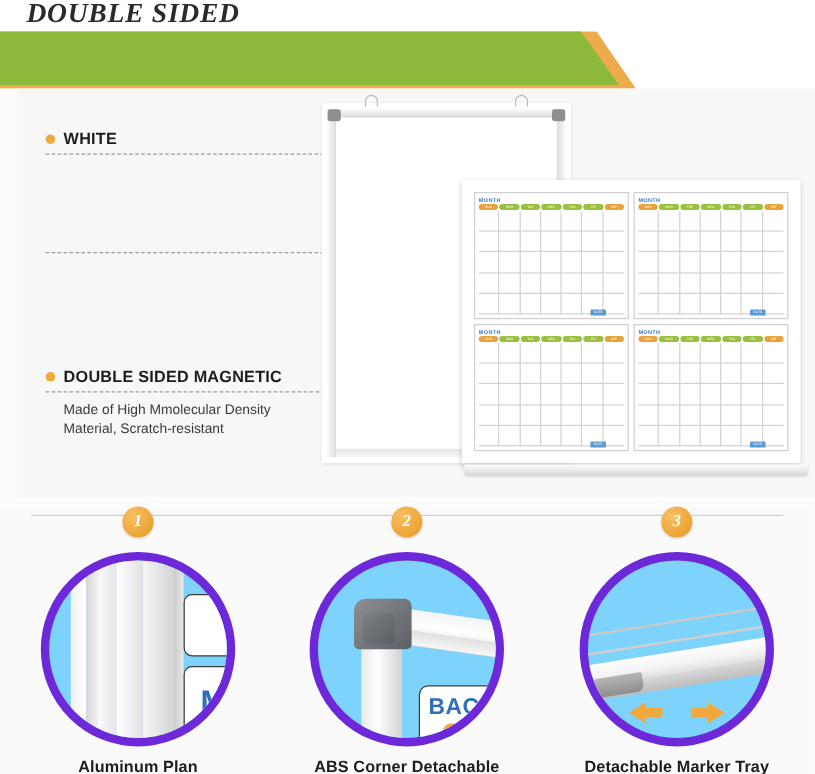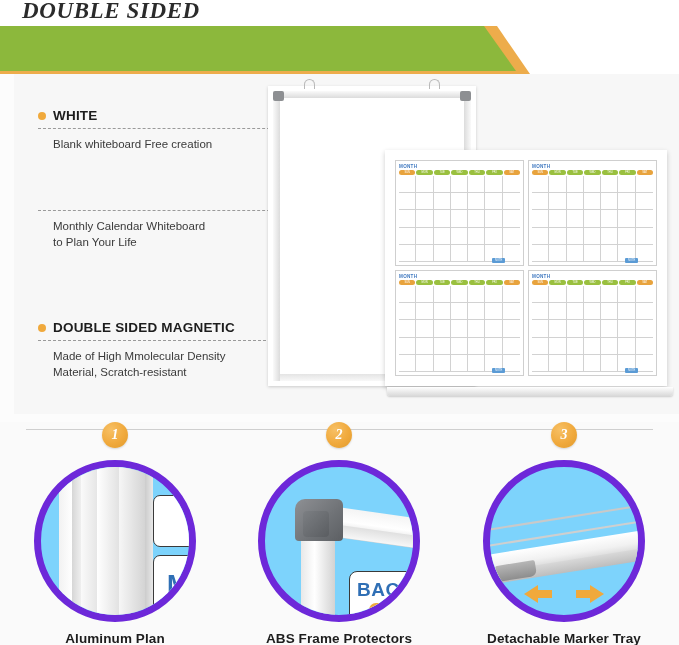--- a/index.html
+++ b/index.html
@@ -240,30 +240,27 @@
 
   <div class="scene">
     <div class="scene-bg"></div>
 
     <div class="anno" style="top:34px">
       <div class="anno-head">
         <span class="anno-dot"></span>
         <span class="anno-title">WHITE</span>
       </div>
       <div class="anno-rule"></div>
-      <div class="anno-body">Blank whiteboard Free creation</div>
     </div>
 
     <div class="anno" style="top:131px">
       <div class="anno-rule"></div>
-      <div class="anno-body" style="white-space:pre-line">Monthly Calendar Whiteboard
-to Plan Your Life</div>
-    </div>
-
-    <div class="anno" style="top:246px; width:278px">
+    </div>
+
+    <div class="anno" style="top:232px; width:278px">
       <div class="anno-head">
         <span class="anno-dot"></span>
         <span class="anno-title">DOUBLE SIDED MAGNETIC</span>
       </div>
       <div class="anno-rule"></div>
       <div class="anno-body" style="white-space:pre-line">Made of High Mmolecular Density
 Material, Scratch-resistant</div>
     </div>
 
     <div class="leader" style="left:300px; top:52px; width:46px; transform:rotate(32deg);"></div>
@@ -523,21 +520,21 @@
       <div class="photo">
         <div class="p2-horz"></div>
         <div class="p2-horz2"></div>
         <div class="p2-vert"></div>
         <div class="p2-corner"></div>
         <div class="p2-corner-in"></div>
         <div class="p2-card"></div>
         <div class="p2-mo">BACK</div>
         <div class="p2-pill">S</div>
       </div>
-      <div class="cap">ABS Frame Protectors</div>
+      <div class="cap">ABS Corner Detachable</div>
     </div>
 
     <div class="feat" style="left:451px">
       <div class="badge">3</div>
       <div class="photo">
         <div class="p3-l1"></div>
         <div class="p3-l2"></div>
         <div class="p3-l3"></div>
         <div class="p3-tray"></div>
         <div class="p3-tray2"></div>

